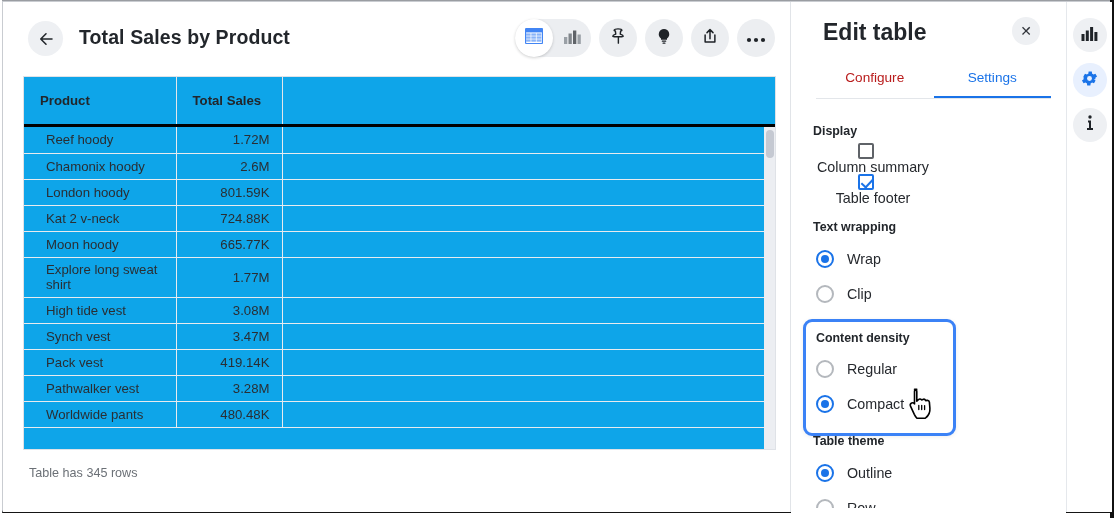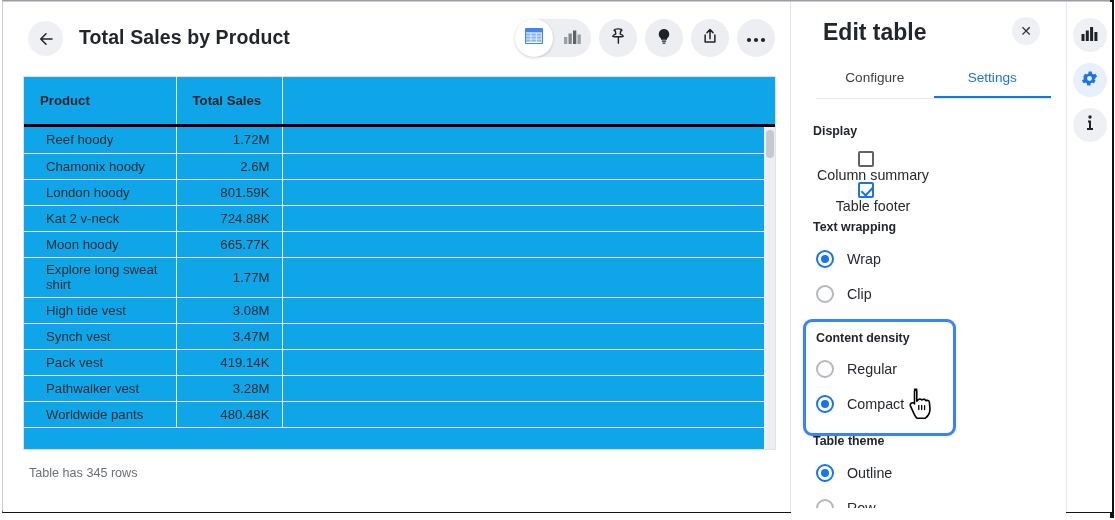--- a/index.html
+++ b/index.html
@@ -190,21 +190,21 @@
   .tabs {
     position: absolute; left: 25px; top: 60px;
     width: 235px;
     display: flex;
     border-bottom: 1px solid #e3e6ea;
   }
   .tab {
     flex: 1;
     text-align: center;
     font-size: 13.6px;
-    color: #404040;
+    color: #b91c1c;
     padding: 8px 0 11px 0;
     cursor: pointer;
   }
   .tab.active {
     color: #1a73e8;
     border-bottom: 2.5px solid #1a73e8;
     font-weight: normal;
   }
 
   .settings {
@@ -257,21 +257,21 @@
   .radio.selected::after {
     content: "";
     position: absolute;
     left: 3px; top: 3px;
     width: 8px; height: 8px;
     border-radius: 50%;
     background: #1a73e8;
   }
 
   .sec-display { position: absolute; left: 22px; top: 12px; }
-  .sec-display .group-label { margin-bottom: 13px; }
+  .sec-display .group-label { margin-bottom: 5px; }
   .sec-display .opt-row { margin-left: 4px; height: 31px; flex-direction: column; }
 
   .sec-wrap { position: absolute; left: 22px; top: 108px; }
   .sec-wrap .group-label { margin-bottom: 7px; }
   .sec-wrap .opt-row { margin-left: 3px; height: 35px; }
 
   .sec-density {
     position: absolute; left: 12px; top: 207px;
     width: 153px;
     border: 3px solid #3b82f6;

